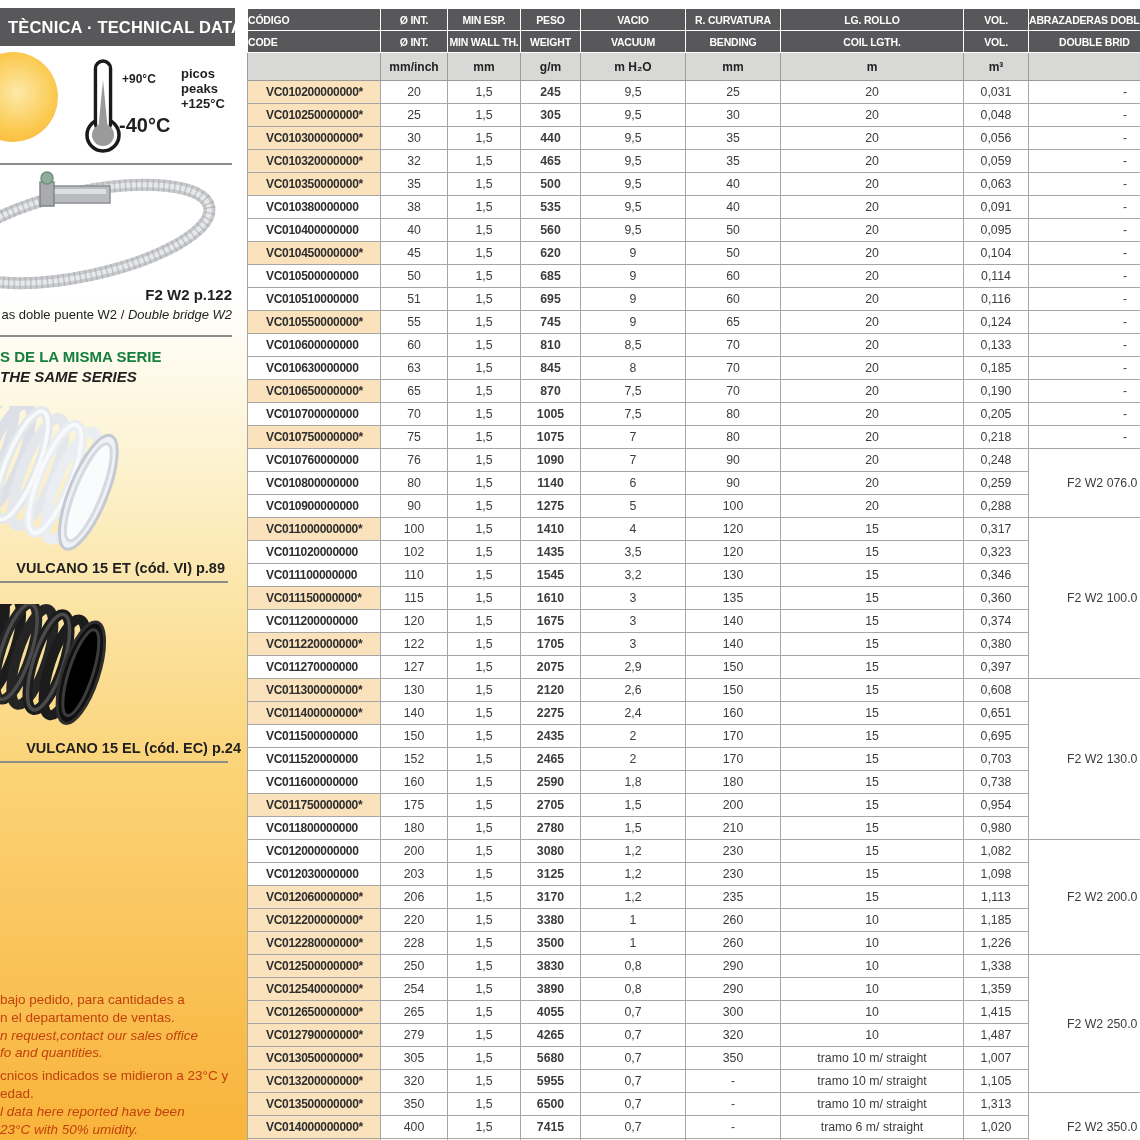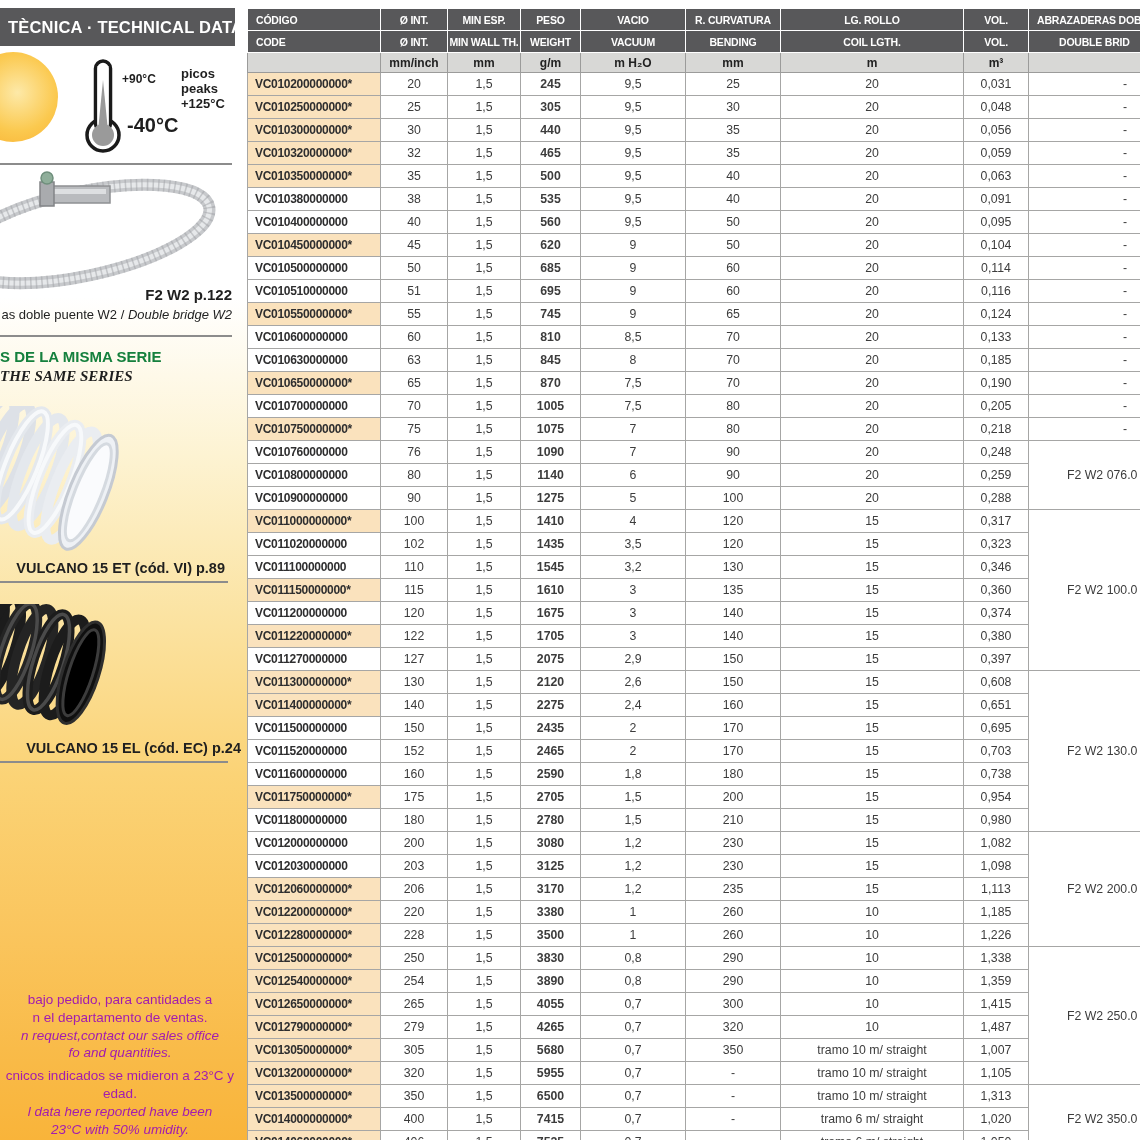--- a/index.html
+++ b/index.html
@@ -9,44 +9,44 @@
     background:linear-gradient(180deg,#ffffff 0%,#ffffff 26%,#fdf3d2 40%,#fbe3a2 54%,#fbd376 68%,#fac55d 82%,#f9bb49 92%,#f9b43a 100%);
   }
   .abs{position:absolute;}
   
   .title-bar{left:-20px;top:8px;width:255px;height:38px;background:#58585a;color:#fff;
     font-weight:bold;font-size:16.5px;letter-spacing:.2px;display:flex;align-items:center;padding-left:28px;box-sizing:border-box;white-space:nowrap;}
   .badge{left:-32px;top:52px;width:90px;height:90px;border-radius:50%;
     background:radial-gradient(circle at 55% 45%,#fde9a8 0%,#fbc94f 55%,#f9ae2e 100%);}
   .tmax{left:122px;top:72px;font-size:12px;font-weight:bold;color:#1f1f1f;}
   .peaks{left:181px;top:66px;font-size:13px;font-weight:bold;color:#1f1f1f;line-height:15px;}
-  .tmin{left:127px;top:114px;font-size:20px;font-weight:bold;color:#1f1f1f;}
+  .tmin{left:119px;top:114px;font-size:20px;font-weight:bold;color:#1f1f1f;}
   .divider{height:2px;background:#8c8c8c;}
   .ref{left:0;top:286px;width:232px;text-align:right;font-size:15px;font-weight:bold;color:#1f1f1f;}
   .clampcap{left:-70px;top:307px;width:302px;text-align:right;font-size:13px;color:#222;white-space:nowrap;}
   .ser1{left:0;top:348px;font-size:15px;font-weight:bold;color:#15803d;white-space:nowrap;}
-  .ser2{left:0;top:368px;font-size:15px;font-weight:bold;font-style:italic;color:#1f1f1f;white-space:nowrap;font-family:Liberation Serif, serif;}
+  .ser2{left:0;top:368px;font-size:15px;font-weight:bold;font-style:italic;color:#1f1f1f;white-space:nowrap;}
   .prod{width:225px;text-align:right;font-size:14.5px;font-weight:bold;color:#1f1f1f;white-space:nowrap;}
-  .notes{left:0;top:991px;width:240px;font-size:13.5px;color:#a21caf;line-height:17.8px;white-space:nowrap;text-align:center;}
+  .notes{left:0;top:991px;width:240px;font-size:13.5px;color:#c2410c;line-height:17.8px;white-space:nowrap;}
   .notes .it{font-style:italic;}
   .pgap{height:5px;}
   
   .tablewrap{left:247px;top:8px;}
   table{border-collapse:collapse;table-layout:fixed;width:1001px;}
   th,td{overflow:hidden;white-space:nowrap;box-sizing:border-box;}
   th.h{background:#58585a;color:#fff;font-size:10.5px;font-weight:bold;height:22px;
     border:1px solid #ffffff;text-align:center;letter-spacing:-.2px;}
-  th.h.left{text-align:left;padding-left:8px;}
+  th.h.left{text-align:left;padding-left:0;}
   th.h.pad30{text-align:left;padding-left:30px;}
-  td.units{background:#d8d8d6;color:#222;font-size:12px;font-weight:bold;height:20px;
+  td.units{background:#d8d8d6;color:#222;font-size:12px;font-weight:bold;height:28px;
     text-align:center;border:1px solid #9b9b9a;}
   tbody tr{height:21.2px;}
   tbody td{background:#fff;border:1px solid #a6a6a5;font-size:12.3px;color:#3c3c3c;
     text-align:center;line-height:20px;}
-  td.code{text-align:left;padding-left:7px;font-weight:bold;font-size:12px;color:#2e2e2f;letter-spacing:-.3px;}
+  td.code{text-align:left;padding-left:18px;font-weight:bold;font-size:12px;color:#2e2e2f;letter-spacing:-.3px;}
   td.star{background:#fae2bd;}
   td.wt{font-weight:bold;}
   td.bridge{text-align:left;padding-left:38px;}
   td.dash{text-align:center;padding-right:28px;}
 </style>
 </head>
 <body>
 
 <div class="abs title-bar">
   <span>TÈCNICA · TECHNICAL DATA</span>

